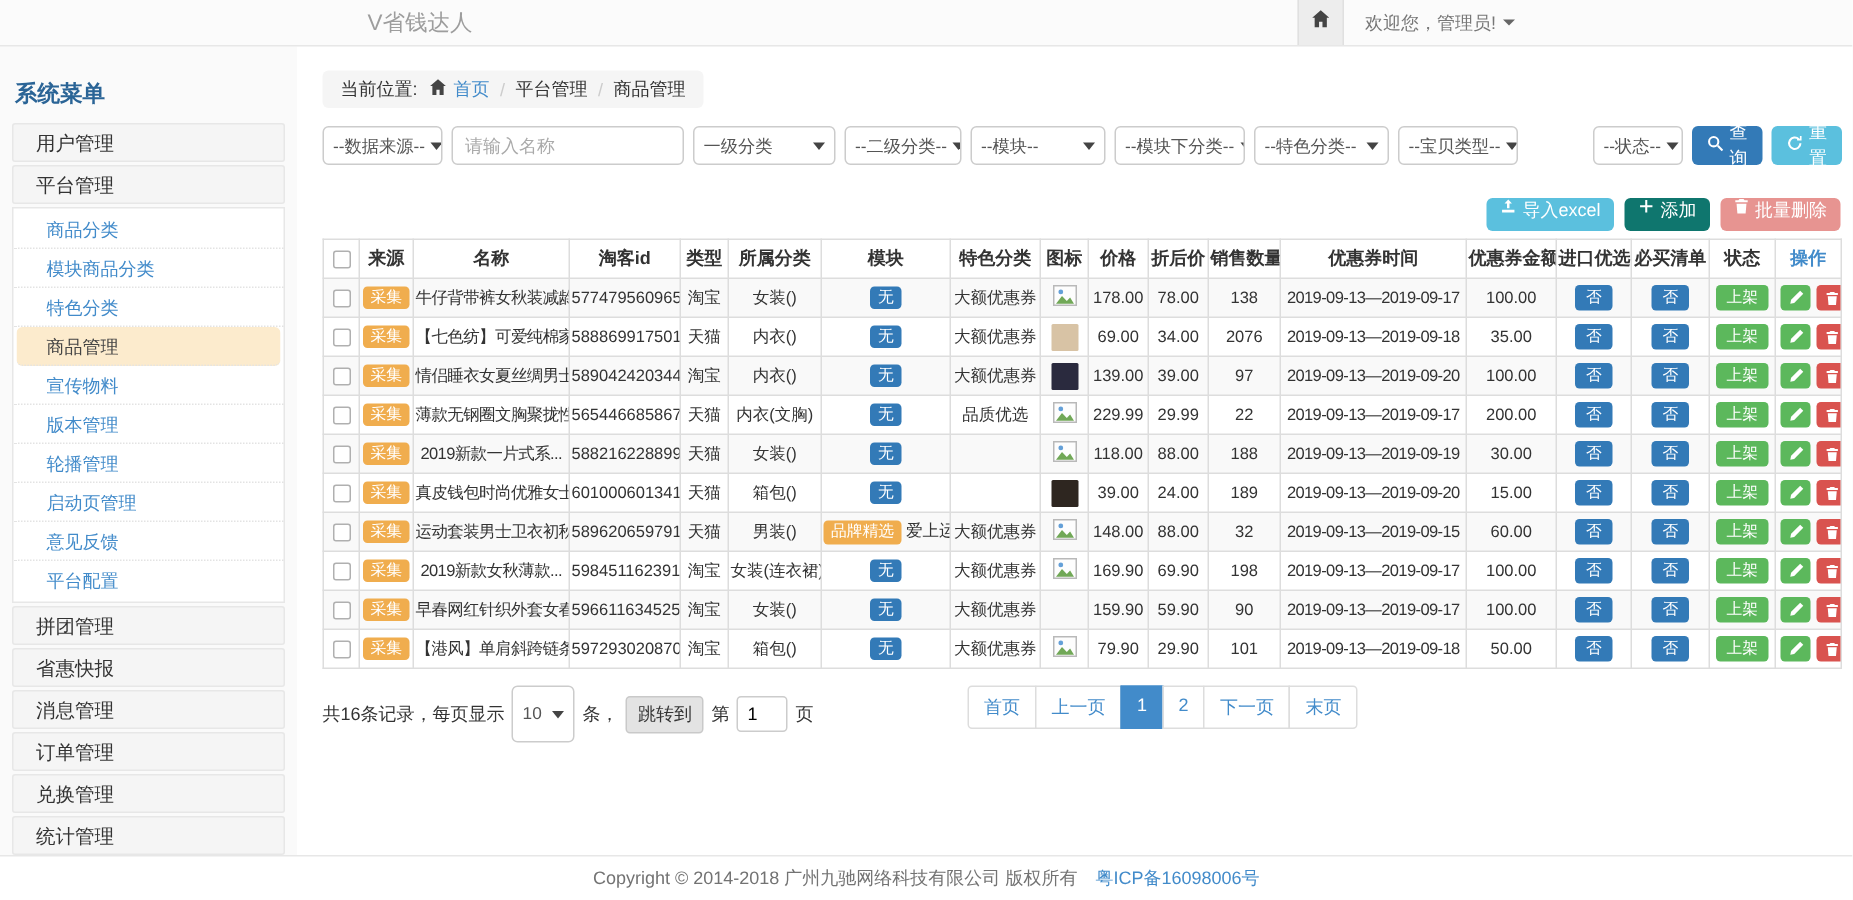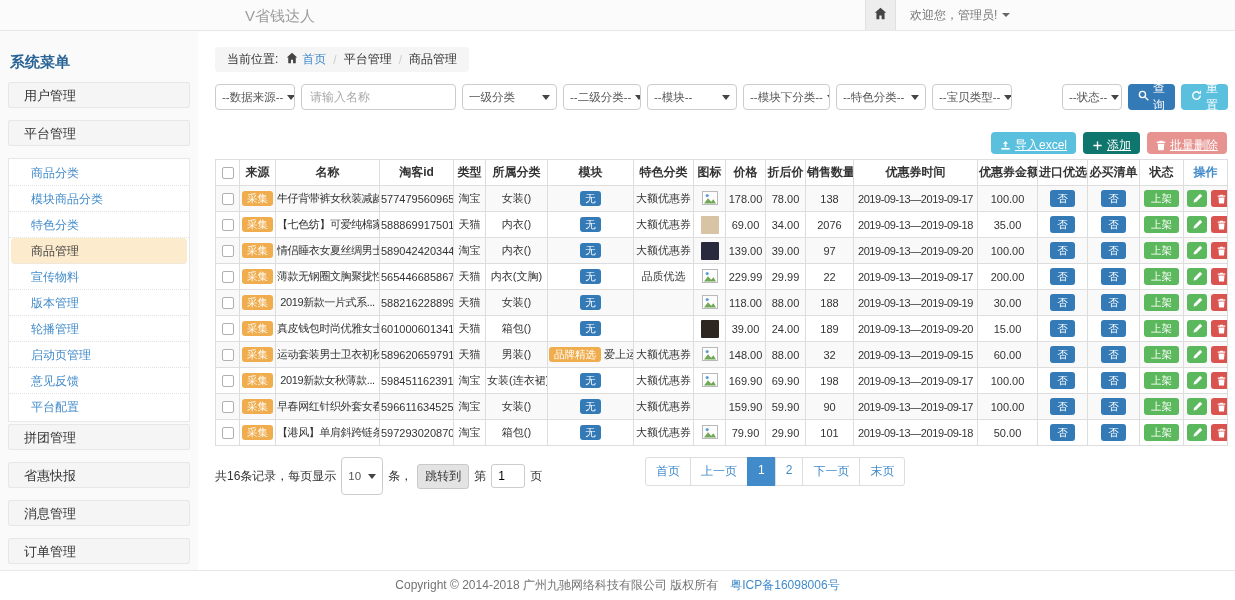--- a/index.html
+++ b/index.html
@@ -13,21 +13,21 @@
   .home-box { width:31px; height:30px; background:#ededed; border-left:1px solid #e0e0e0; border-right:1px solid #e0e0e0; display:flex; align-items:center; justify-content:center; cursor:pointer; }
   .welcome { margin-left:14px; font-size:12px; color:#777; display:flex; align-items:center; cursor:pointer; }
   .tri-down { display:inline-block; width:0; height:0; border-left:4px solid transparent; border-right:4px solid transparent; border-top:4px solid #666; margin-left:5px; }
 
   
   .content-bg { position:absolute; left:198px; top:31px; right:0; bottom:0; background:#fff; }
 
   
   .sidebar { position:absolute; left:8px; top:48px; width:182px; z-index:1; }
   .sidebar-title { font-size:15px; font-weight:bold; color:#2a6496; padding:5px 2px 10px 2px; }
-  .menu-header { height:26px; line-height:26px; background:#f5f5f5; border:1px solid #e7e7e7; border-radius:2px; padding-left:15px; font-size:13px; color:#333; margin-bottom:12px; cursor:pointer; }
+  .menu-header { height:26px; line-height:26px; background:#f5f5f5; border:1px solid #e7e7e7; border-radius:2px; padding-left:15px; font-size:13px; color:#333; margin-bottom:2px; cursor:pointer; }
   .submenu { background:#fff; border:1px solid #e7e7e7; margin-bottom:2px; padding:1px 0; }
   .submenu-item { height:26px; line-height:26px; padding-left:22px; font-size:12px; color:#428bca; border-bottom:1px dotted #e3e3e3; cursor:pointer; }
   .submenu-item:last-child { border-bottom:none; }
   .submenu-item.active { background:#fcebcd; border-radius:4px; color:#444; margin:0 2px; padding-left:20px; border-bottom:1px dotted #e3e3e3; }
 
   
   .main { position:absolute; left:215px; top:47px; width:1012px; z-index:2; }
 
   .breadcrumb { display:inline-flex; align-items:center; background:#f5f5f5; border-radius:4px; padding:4px 12px; font-size:12px; color:#333; }
   .breadcrumb .sep { color:#ccc; margin:0 7px; }
@@ -38,21 +38,21 @@
   #filter-controls { display:flex; align-items:center; gap:6px; }
   .fselect { display:flex; align-items:center; justify-content:space-between; height:26px; background:#fff; border:1px solid #ccc; border-radius:4px; padding:0 6px; font-size:11.5px; color:#555; cursor:pointer; overflow:hidden; white-space:nowrap; }
   .fselect .caret { width:0; height:0; border-left:4px solid transparent; border-right:4px solid transparent; border-top:5px solid #444; flex-shrink:0; margin-left:4px; }
   .finput { height:26px; border:1px solid #ccc; border-radius:4px; padding:0 8px; font-size:12px; color:#555; font-family:inherit; }
   .finput::placeholder { color:#aaa; }
   .btn { display:inline-flex; align-items:center; gap:4px; height:26px; border:none; border-radius:4px; color:#fff; font-size:12px; padding:0 10px; cursor:pointer; font-family:inherit; }
   .btn-primary { background:#337ab7; }
   .btn-info { background:#5bc0de; }
 
   .toolbar { display:flex; justify-content:flex-end; gap:7px; margin-top:22px; }
-  .tbtn { display:inline-flex; align-items:flex-end; gap:4px; height:22px; border:none; border-radius:4px; color:#fff; font-size:12px; padding:0 9px; cursor:pointer; font-family:inherit;text-decoration:underline; }
+  .tbtn { display:inline-flex; align-items:flex-start; gap:4px; height:22px; border:none; border-radius:4px; color:#fff; font-size:12px; padding:0 9px; cursor:pointer; font-family:inherit; }
   .tbtn-info { background:#5bc0de; }
   .tbtn-success { background:#0f766e; }
   .tbtn-danger { background:#d9534f; opacity:.62; }
 
   table { border-collapse:collapse; table-layout:fixed; width:1012px; margin-top:5px; background:#fff; }
   th, td { border:1px solid #ddd; text-align:center; overflow:hidden; white-space:nowrap; }
   th { font-size:12px; font-weight:bold; color:#333; height:26px; padding:0 1px; background:#fff; }
   th.op-head { color:#428bca; }
   td { font-size:11px; color:#333; height:26px; padding:0 1px; }
   tbody tr:nth-child(odd) { background:#f9f9f9; }
@@ -120,20 +120,21 @@
         <div class="submenu-item">版本管理</div>
         <div class="submenu-item">轮播管理</div>
         <div class="submenu-item">启动页管理</div>
         <div class="submenu-item">意见反馈</div>
         <div class="submenu-item">平台配置</div>
       </div>
       <div class="menu-header">拼团管理</div>
       <div class="menu-header">省惠快报</div>
       <div class="menu-header">消息管理</div>
       <div class="menu-header">订单管理</div>
+      <div class="menu-header">兑换管理</div>
       <div class="menu-header">统计管理</div>
     </div>
 </div>
 
 <div class="main">
 
   <div class="breadcrumb">
     <span>当前位置:</span>
     <span><svg width="12" height="12" viewBox="0 0 16 16" fill="#444">
           <path d="M8 1l7 6.2h-2V15h-3.6v-4.6H6.6V15H3V7.2H1z"></path>

